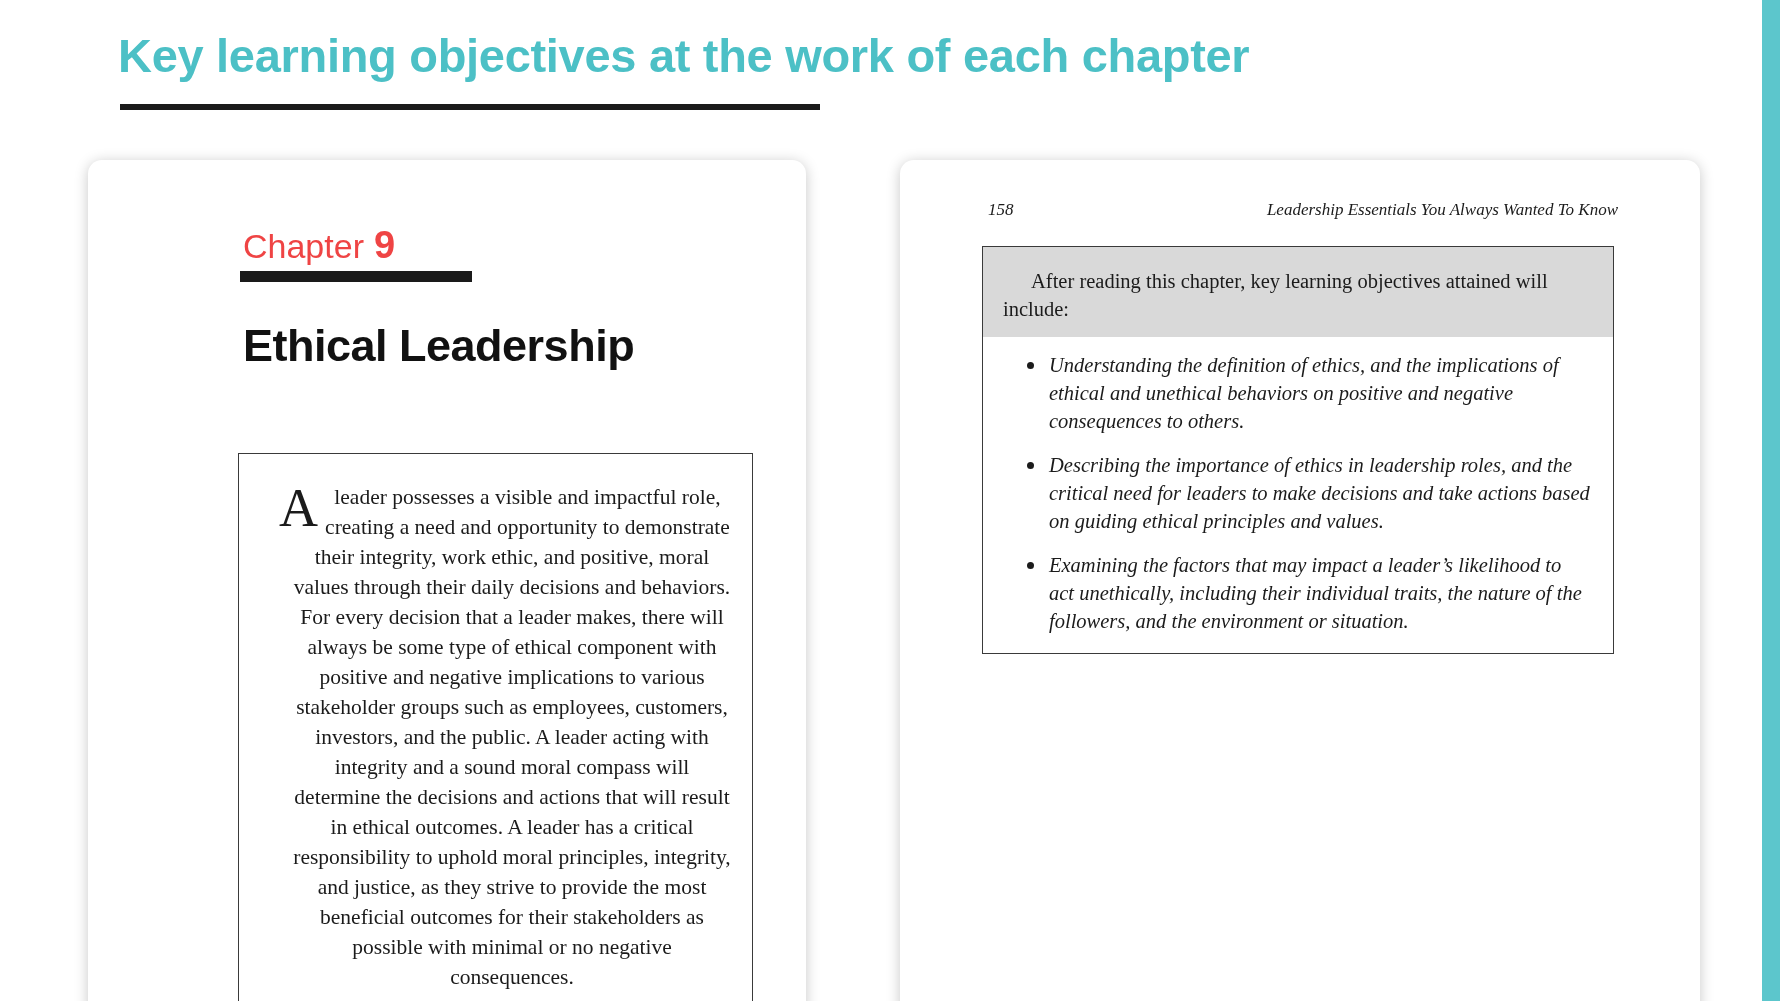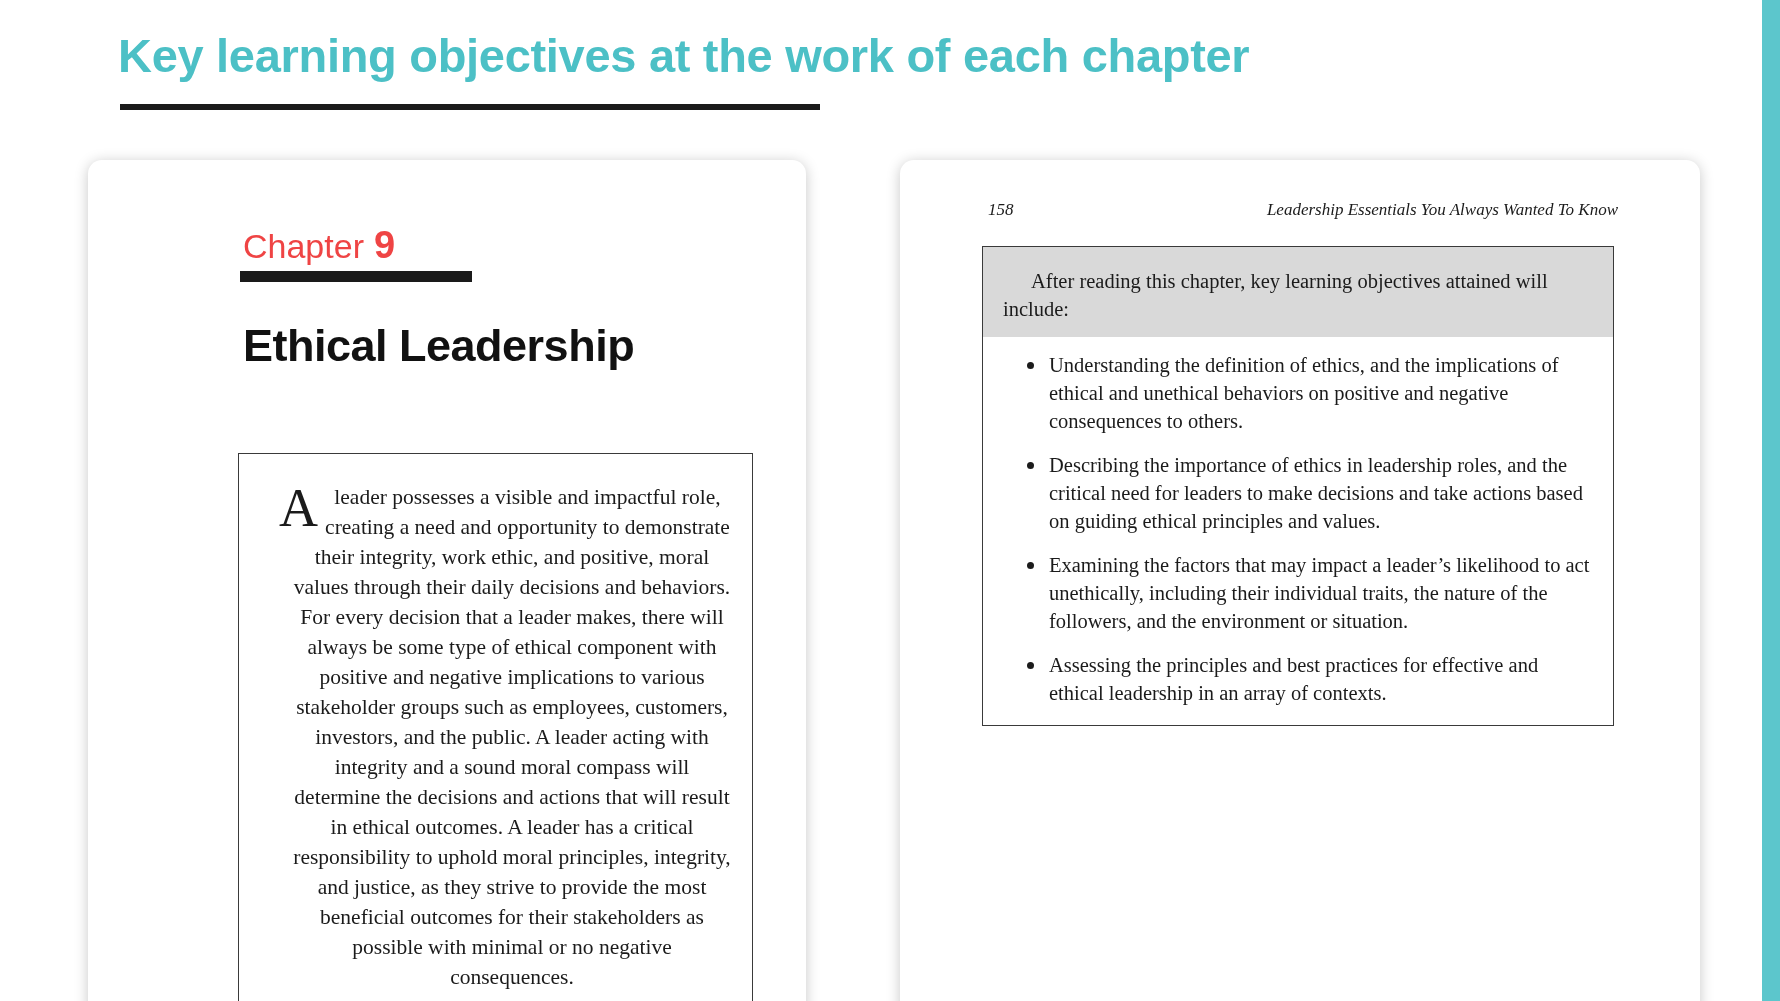--- a/index.html
+++ b/index.html
@@ -180,20 +180,21 @@
     list-style: none;
   }
   .lo-item {
     position: relative;
     padding-left: 44px;
     margin-bottom: 16px;
     font-family: "Liberation Serif", serif;
     font-size: 20.5px;
     line-height: 28px;
     color: #1b1b1b;
+    font-style: italic;
   }
   .lo-item:last-child { margin-bottom: 2px; }
   .lo-bullet {
     position: absolute;
     left: 22px;
     top: 11px;
     width: 7px;
     height: 7px;
     background: #1b1b1b;
     border-radius: 50%;
@@ -234,19 +235,15 @@
         <span>Understanding the definition of ethics, and the implications of ethical and unethical behaviors on positive and negative consequences to others.</span>
       </li>
       <li class="lo-item">
         <span class="lo-bullet"></span>
         <span>Describing the importance of ethics in leadership roles, and the critical need for leaders to make decisions and take actions based on guiding ethical principles and values.</span>
       </li>
       <li class="lo-item">
         <span class="lo-bullet"></span>
         <span>Examining the factors that may impact a leader’s likelihood to act unethically, including their individual traits, the nature of the followers, and the environment or situation.</span>
       </li>
-      <li class="lo-item">
-        <span class="lo-bullet"></span>
-        <span>Assessing the principles and best practices for effective and ethical leadership in an array of contexts.</span>
-      </li>
     </ul>
   </div>
 </div>
 
 </body></html>

